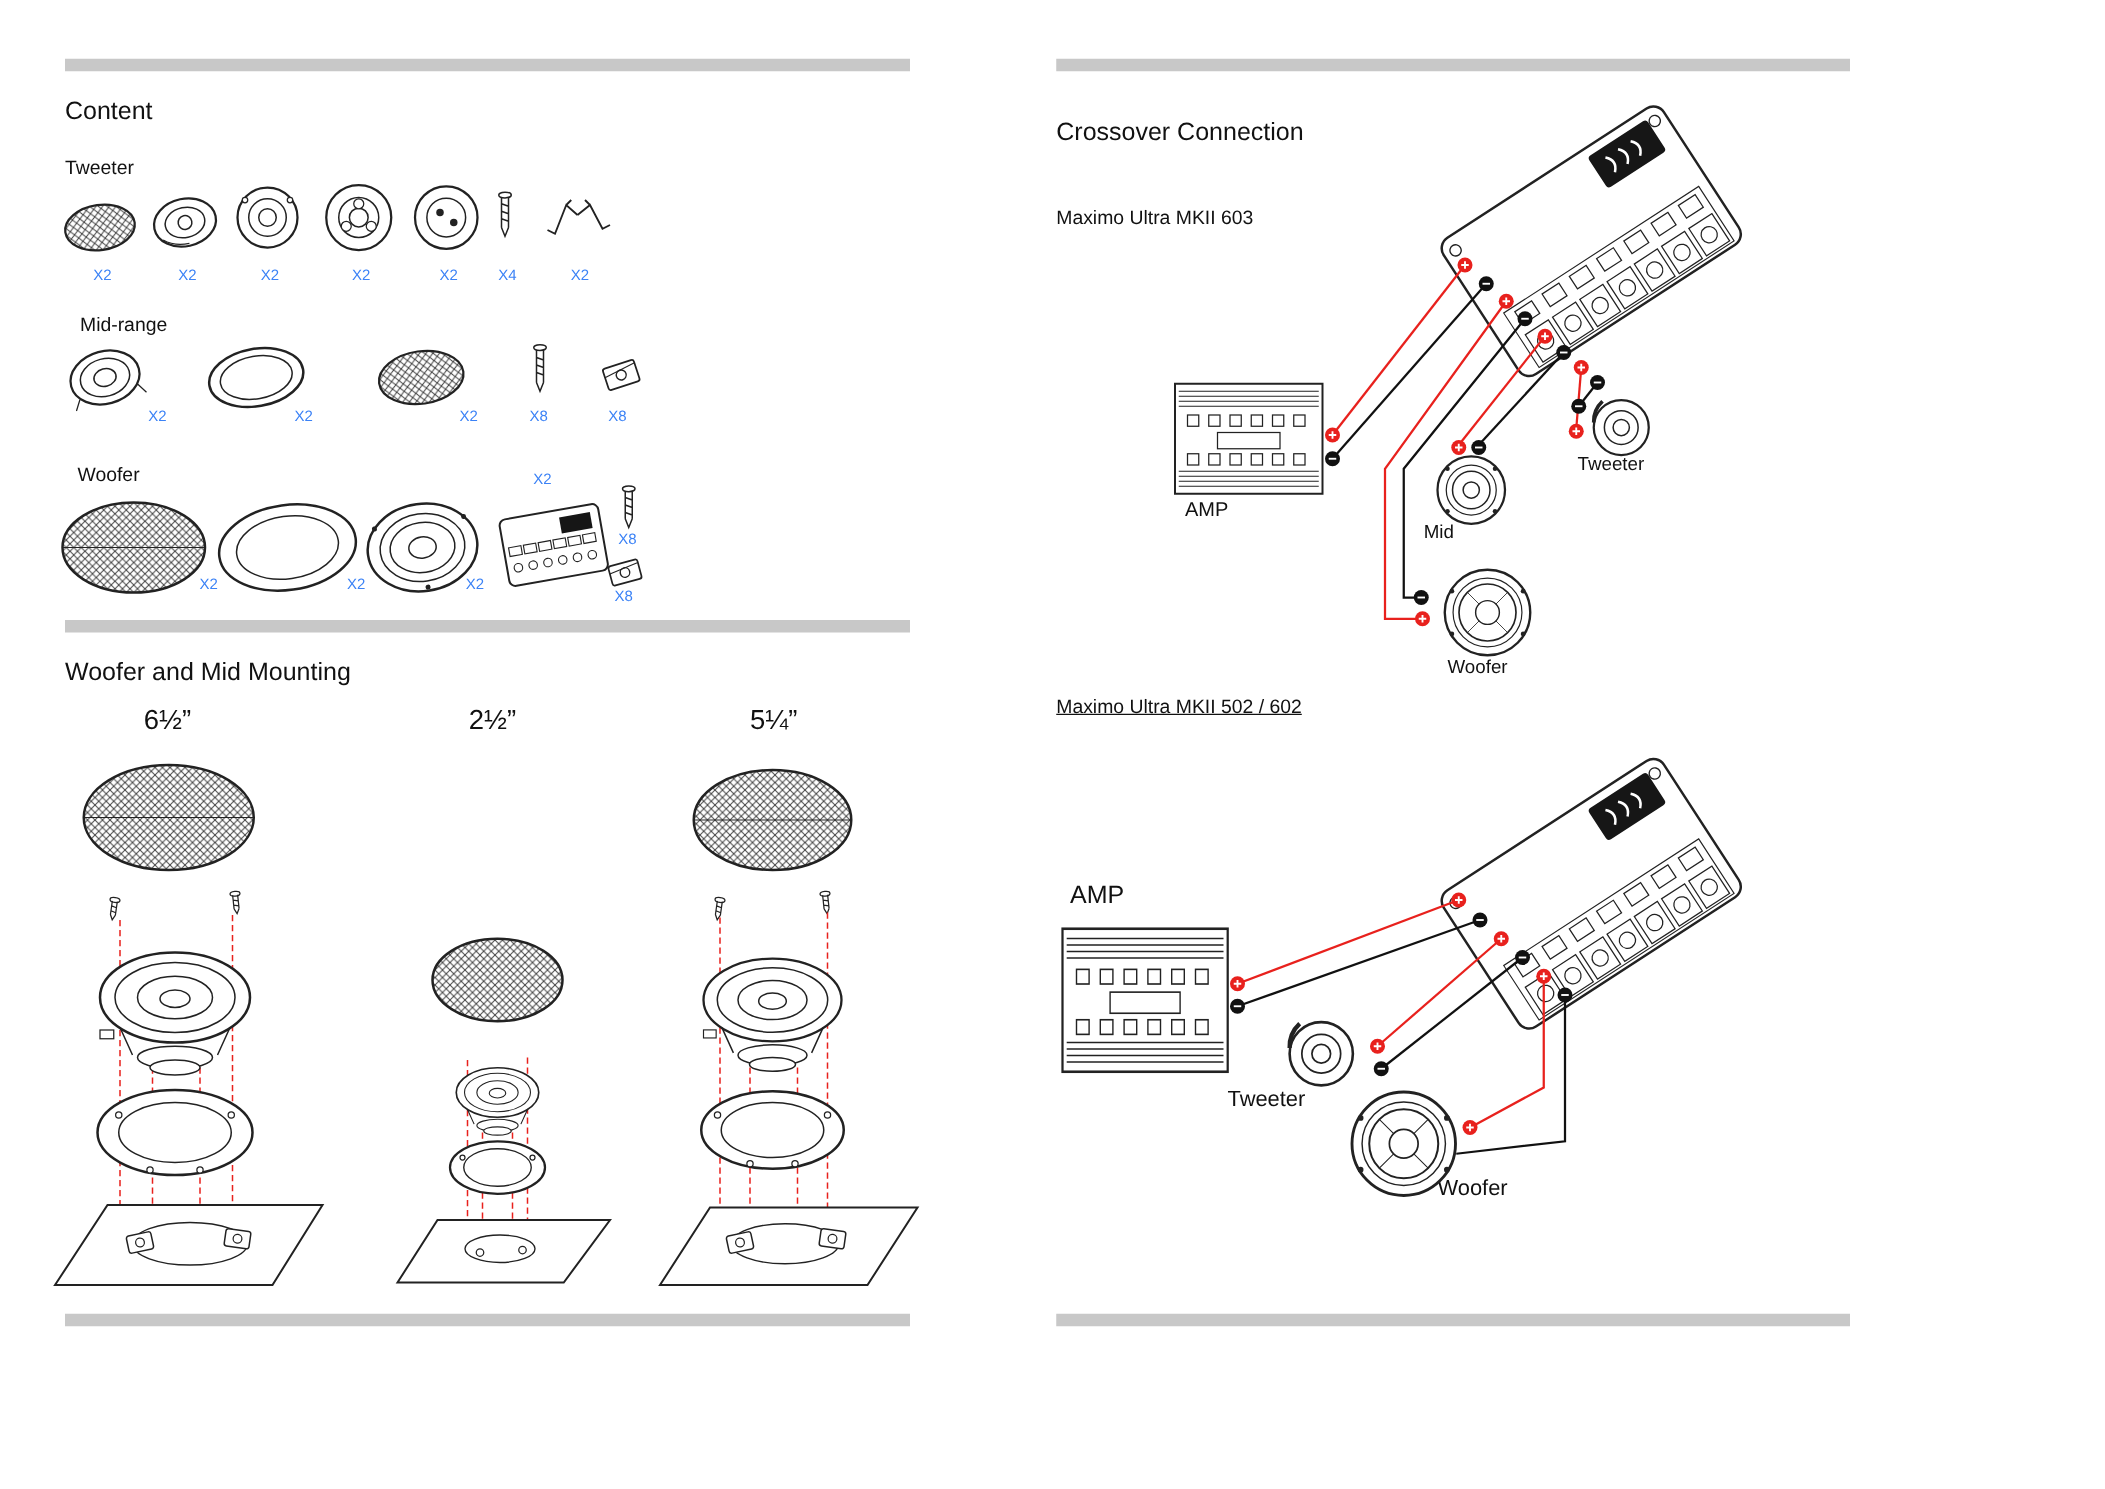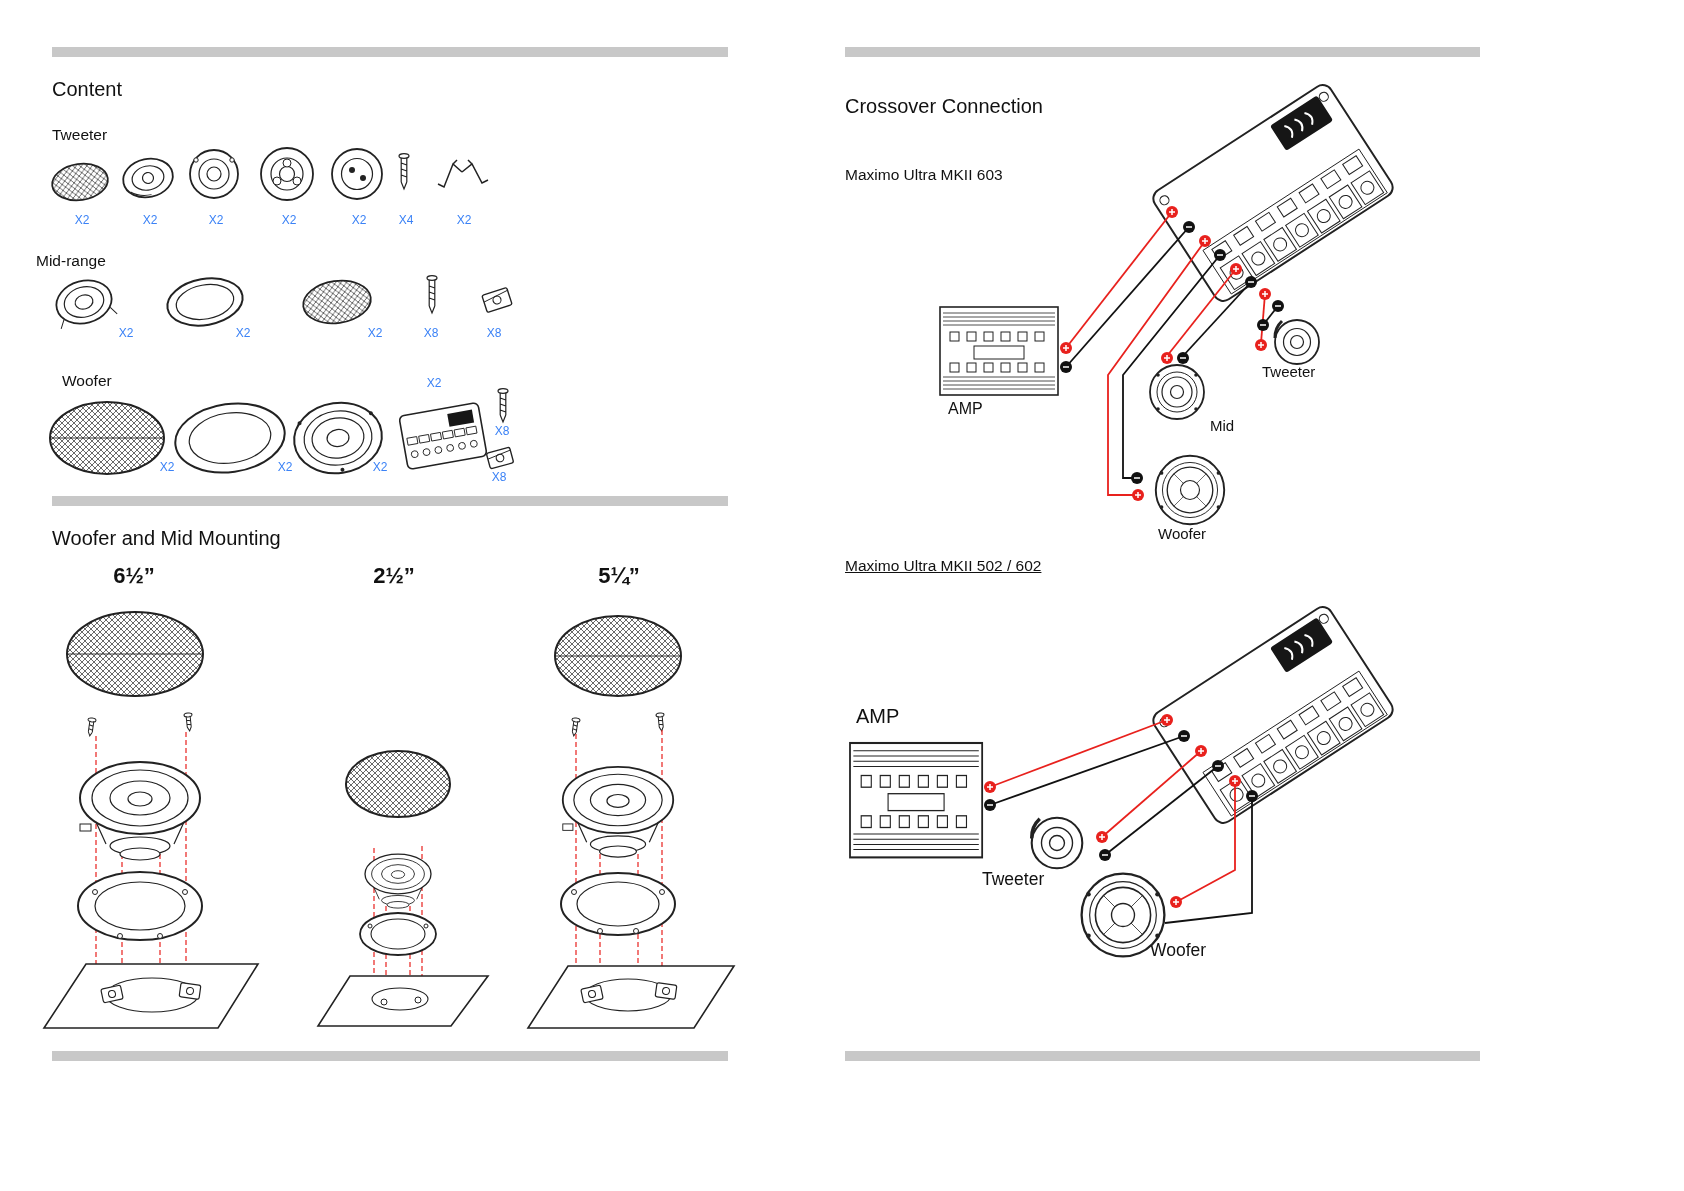--- a/index.html
+++ b/index.html
@@ -2,38 +2,38 @@
 <html><head>
 <meta charset="utf-8">
 <style>
   html,body{margin:0;padding:0;background:#fff;}
   #stage{position:relative;width:1480px;height:1191px;background:#fff;overflow:hidden;
          font-family:"Liberation Sans",sans-serif;color:#111;}
   .bar{position:absolute;width:676px;height:10px;background:#c8c8c8;}
   .h1{position:absolute;font-size:20px;color:#111;}
   .h2{position:absolute;font-size:15.5px;color:#111;}
   .qty{position:absolute;font-size:12px;color:#3b82f6;width:34px;text-align:center;}
-  .size{position:absolute;font-size:22px;font-weight:bold;width:96px;text-align:center;color:#111;}
+  .size{position:absolute;font-size:22px;font-weight:normal;width:96px;text-align:center;color:#111;}
   .dlabel{position:absolute;font-size:15px;color:#111;}
   .dlabel-lg{position:absolute;font-size:20px;color:#111;}
   .dlabel-md{position:absolute;font-size:17.5px;color:#111;}
   svg{position:absolute;overflow:visible;}
 </style>
 </head>
 <body>
 
 <div id="stage">
 
   <div class="bar" style="left:52px;top:47px;"></div>
   <div class="bar" style="left:52px;top:496px;"></div>
   <div class="bar" style="left:52px;top:1051px;"></div>
 
   <div class="h1" style="left:52px;top:78px;">Content</div>
   <div class="h2" style="left:52px;top:126px;">Tweeter</div>
-  <div class="h2" style="left:36px;top:252px;text-align:right;">Mid-range</div>
+  <div class="h2" style="left:64px;top:252px;text-align:right;">Mid-range</div>
   <div class="h2" style="left:62px;top:372px;">Woofer</div>
 
   <svg width="470" height="72" viewBox="0 0 470 72" style="left:48px;top:142px;">
     <defs>
       <pattern id="xhA" width="6" height="6" patternUnits="userSpaceOnUse">
         <path d="M0,0 L6,6 M6,0 L0,6" stroke="#444" stroke-width="0.8"></path>
       </pattern>
     </defs>
     <g transform="translate(32,40) rotate(-8)">
       <ellipse rx="28" ry="18" fill="url(#xhA)" stroke="#222" stroke-width="1.8"></ellipse>
@@ -316,21 +316,21 @@
 
   <div class="bar" style="left:845px;top:47px;"></div>
   <div class="bar" style="left:845px;top:1051px;"></div>
 
   <div class="h1" style="left:845px;top:95px;">Crossover Connection</div>
   <div class="h2" style="left:845px;top:122px;margin-top:44px;">Maximo Ultra MKII 603</div>
   <div class="h2" style="left:845px;top:557px;text-decoration:underline;">Maximo Ultra MKII 502 / 602</div>
 
   <div class="dlabel" style="left:948px;top:400px;font-size:16px;">AMP</div>
   <div class="dlabel" style="left:1262px;top:363px;">Tweeter</div>
-  <div class="dlabel" style="left:1210px;top:417px;">Mid</div>
+  <div class="dlabel" style="left:1139px;top:417px;">Mid</div>
   <div class="dlabel" style="left:1158px;top:525px;">Woofer</div>
 
   <div class="dlabel-lg" style="left:856px;top:705px;">AMP</div>
   <div class="dlabel-md" style="left:982px;top:869px;">Tweeter</div>
   <div class="dlabel-md" style="left:1150px;top:940px;">Woofer</div>
 
   <svg width="680" height="970" viewBox="0 0 680 970" style="left:845px;top:75px;">
     <defs>
       <g id="dp">
           <circle r="6" fill="#e8211d"></circle>

